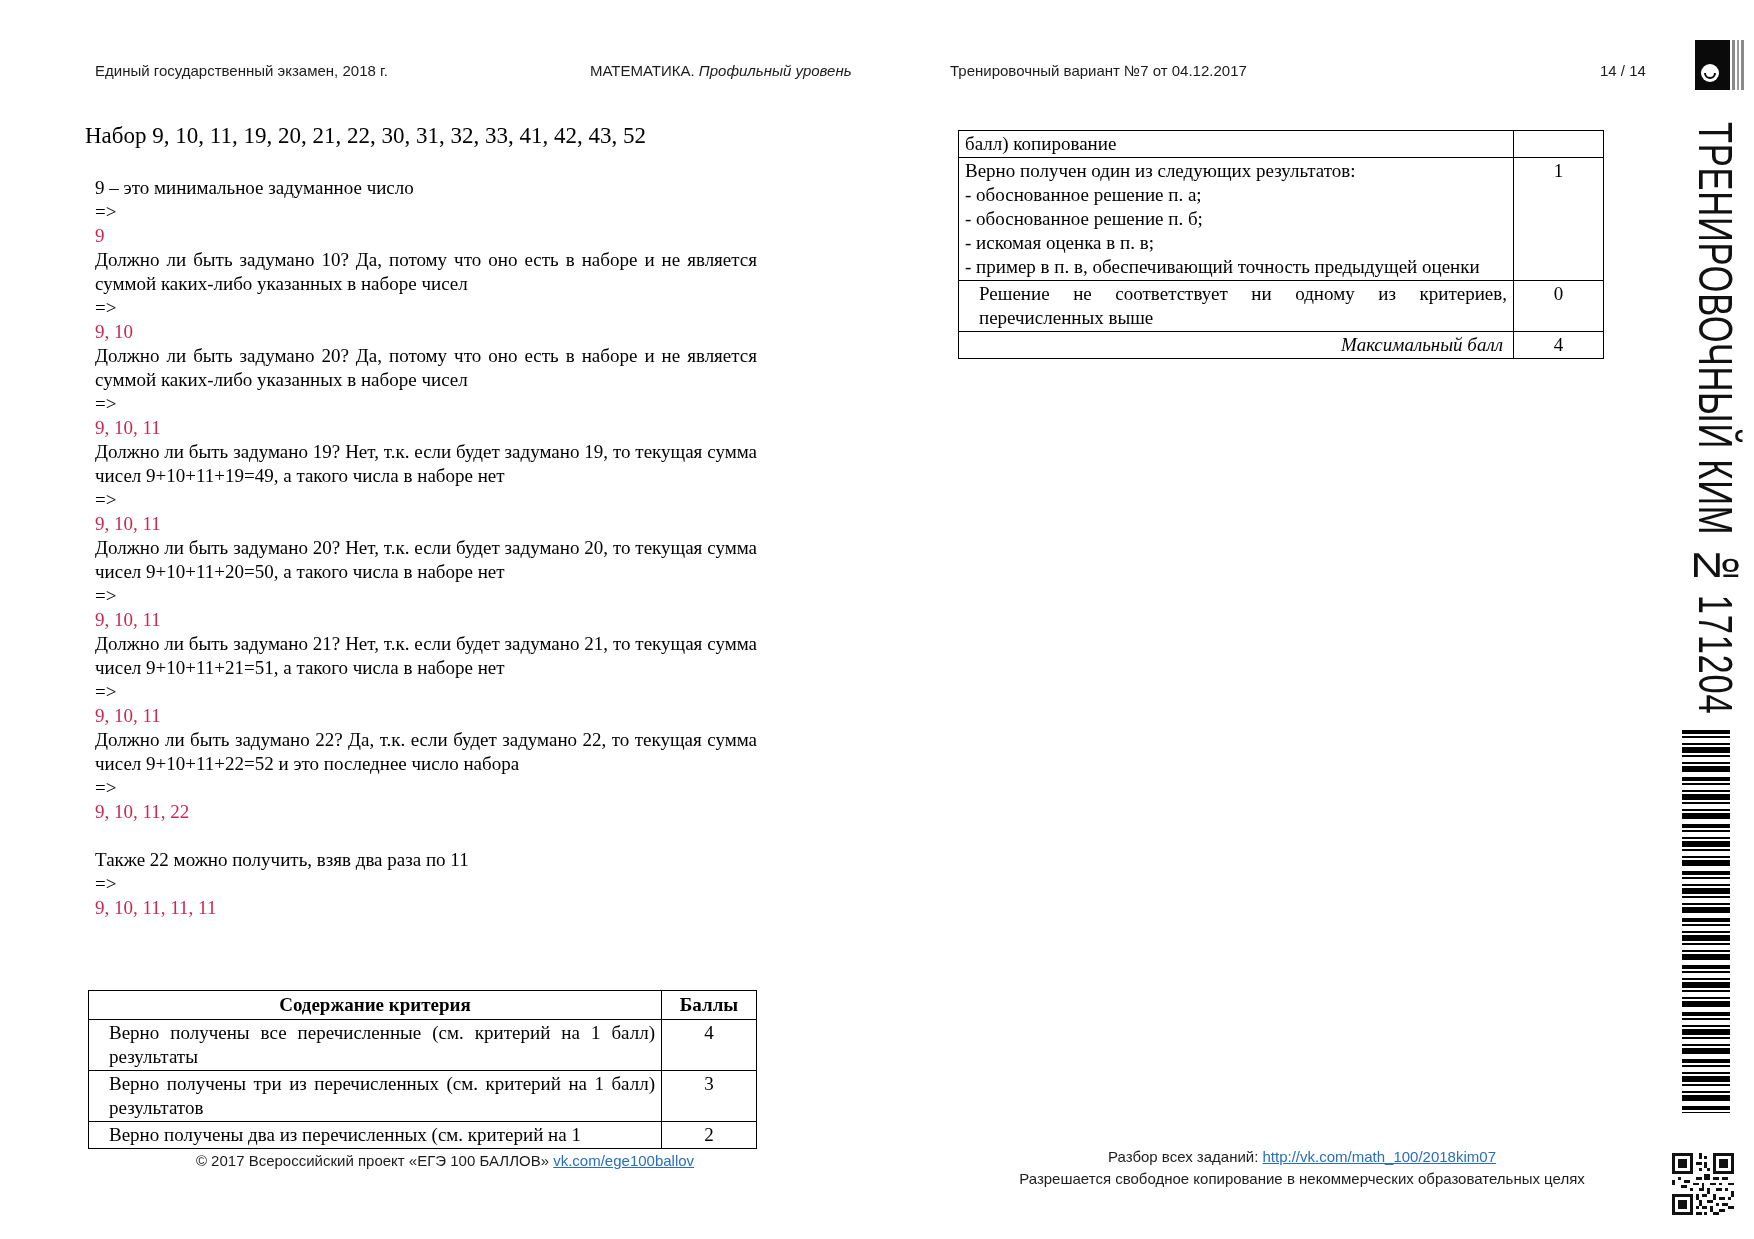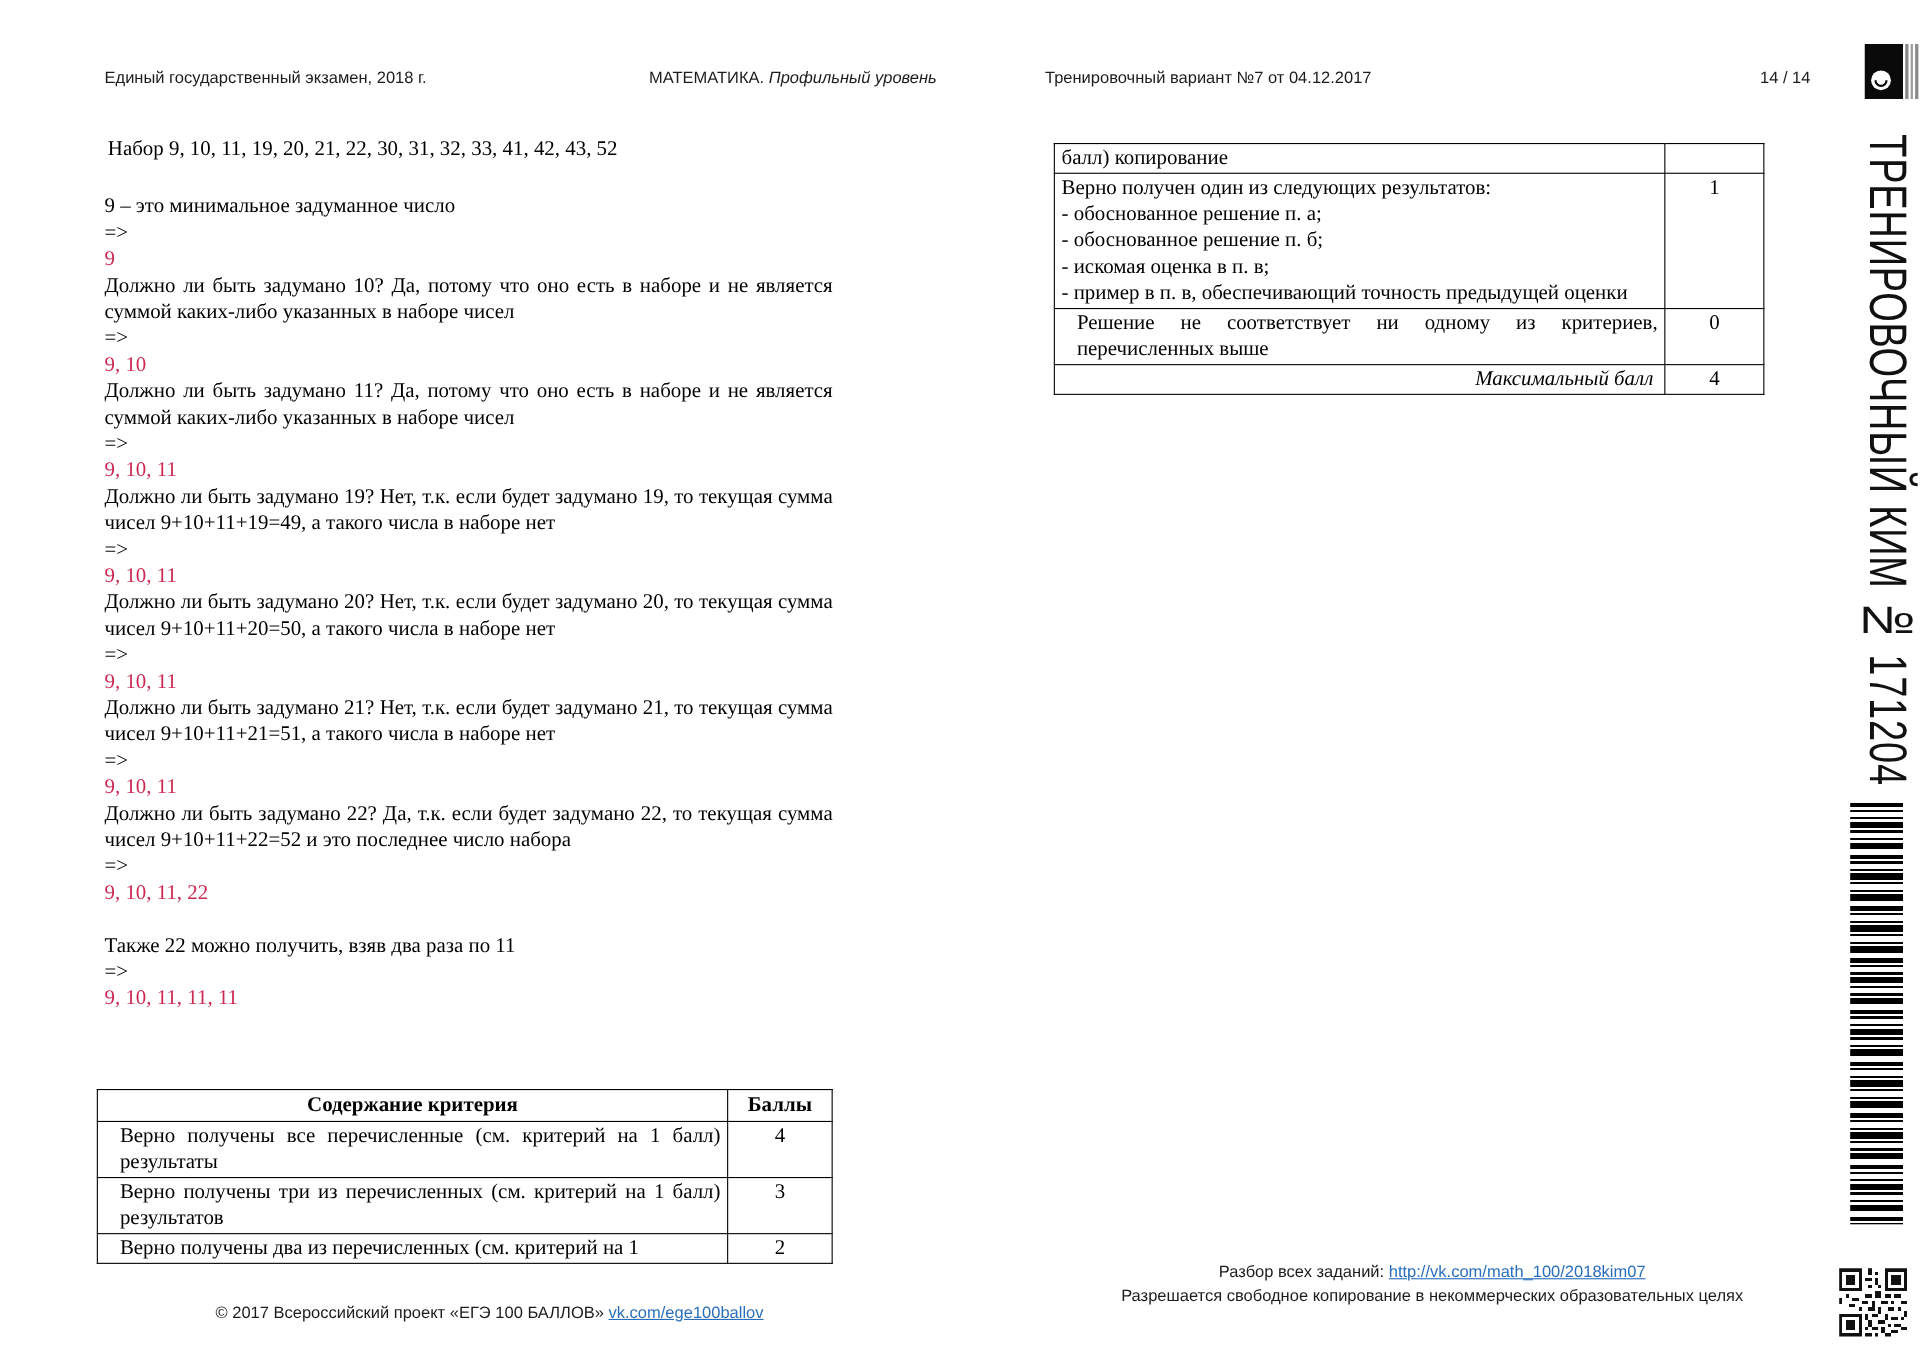--- a/index.html
+++ b/index.html
@@ -8,21 +8,21 @@
     font-family:"Liberation Serif",serif;color:#000;overflow:hidden;
   }
   
   .hdr{position:absolute;font-family:"Liberation Sans",sans-serif;font-size:15px;color:#1c1c1c;white-space:nowrap;}
   #hdr-left{left:95px;top:62px;}
   #hdr-center{left:590px;top:62px;}
   #hdr-center .it{font-style:italic;}
   #hdr-right{left:950px;top:62px;}
   #page-num{left:1600px;top:62px;}
   
-  #set-line{position:absolute;left:98px;top:124px;width:680px;font-size:19px;line-height:24px;}
+  #set-line{position:absolute;left:85px;top:124px;width:680px;font-size:23px;line-height:24px;}
   #textblock{position:absolute;left:95px;top:176px;width:662px;font-size:19px;line-height:24px;}
   #textblock .para{text-align:justify;}
   #textblock .red{color:#cc2952;}
   #textblock .blank{height:24px;}
   #answer{white-space:nowrap;}
   
   .crit-table{position:absolute;border-collapse:collapse;font-size:19px;line-height:24px;table-layout:fixed;}
   .crit-table td,.crit-table th{border:1px solid #000;vertical-align:top;padding:1px 6px;}
   .crit-table .crit{text-align:justify;padding-left:20px;}
   .crit-table .score{text-align:center;}
@@ -44,21 +44,21 @@
   #barcode{
     position:absolute;left:1682px;top:730px;width:48px;height:383px;
     background:repeating-linear-gradient(to bottom,
       #000 0 4px,#fff 4px 6px,#000 6px 8px,#fff 8px 13px,#000 13px 15px,
       #fff 15px 17px,#000 17px 23px,#fff 23px 25px,#000 25px 27px,#fff 27px 32px,
       #000 32px 34px,#fff 34px 36px,#000 36px 42px,#fff 42px 47px);
   }
   #qr{position:absolute;left:1672px;top:1153px;}
   
   .footer{position:absolute;font-family:"Liberation Sans",sans-serif;font-size:15px;line-height:22px;text-align:center;color:#1c1c1c;}
-  #footer-left{left:110px;top:1150px;width:670px;margin-top:33px;}
+  #footer-left{left:110px;top:1150px;width:670px;}
   #footer-right{left:972px;top:1146px;width:660px;}
   .footer a{color:#2a6ebb;text-decoration:underline;cursor:pointer;}
 </style>
 </head>
 <body>
 
 <div class="hdr" id="hdr-left">Единый государственный экзамен, 2018 г.</div>
 <div class="hdr" id="hdr-center"><span>МАТЕМАТИКА.</span><span class="it"> Профильный уровень</span></div>
 <div class="hdr" id="hdr-right">Тренировочный вариант №7 от 04.12.2017</div>
 <div class="hdr" id="page-num">14 / 14</div>
@@ -67,21 +67,21 @@
 
 <div id="textblock">
   <div>9 – это минимальное задуманное число</div>
   <div>=&gt;</div>
   <div class="red">9</div>
 
   <div class="para">Должно ли быть задумано 10? Да, потому что оно есть в наборе и не является суммой каких-либо указанных в наборе чисел</div>
   <div>=&gt;</div>
   <div class="red">9, 10</div>
 
-  <div class="para">Должно ли быть задумано 11? Да, потому что оно есть в наборе и не является суммой каких-либо указанных в наборе чисел</div>
+  <div class="para">Должно ли быть задумано 20? Да, потому что оно есть в наборе и не является суммой каких-либо указанных в наборе чисел</div>
   <div>=&gt;</div>
   <div class="red">9, 10, 11</div>
 
   <div class="para">Должно ли быть задумано 19? Нет, т.к. если будет задумано 19, то текущая сумма чисел 9+10+11+19=49, а такого числа в наборе нет</div>
   <div>=&gt;</div>
   <div class="red">9, 10, 11</div>
 
   <div class="para">Должно ли быть задумано 20? Нет, т.к. если будет задумано 20, то текущая сумма чисел 9+10+11+20=50, а такого числа в наборе нет</div>
   <div>=&gt;</div>
   <div class="red">9, 10, 11</div>

